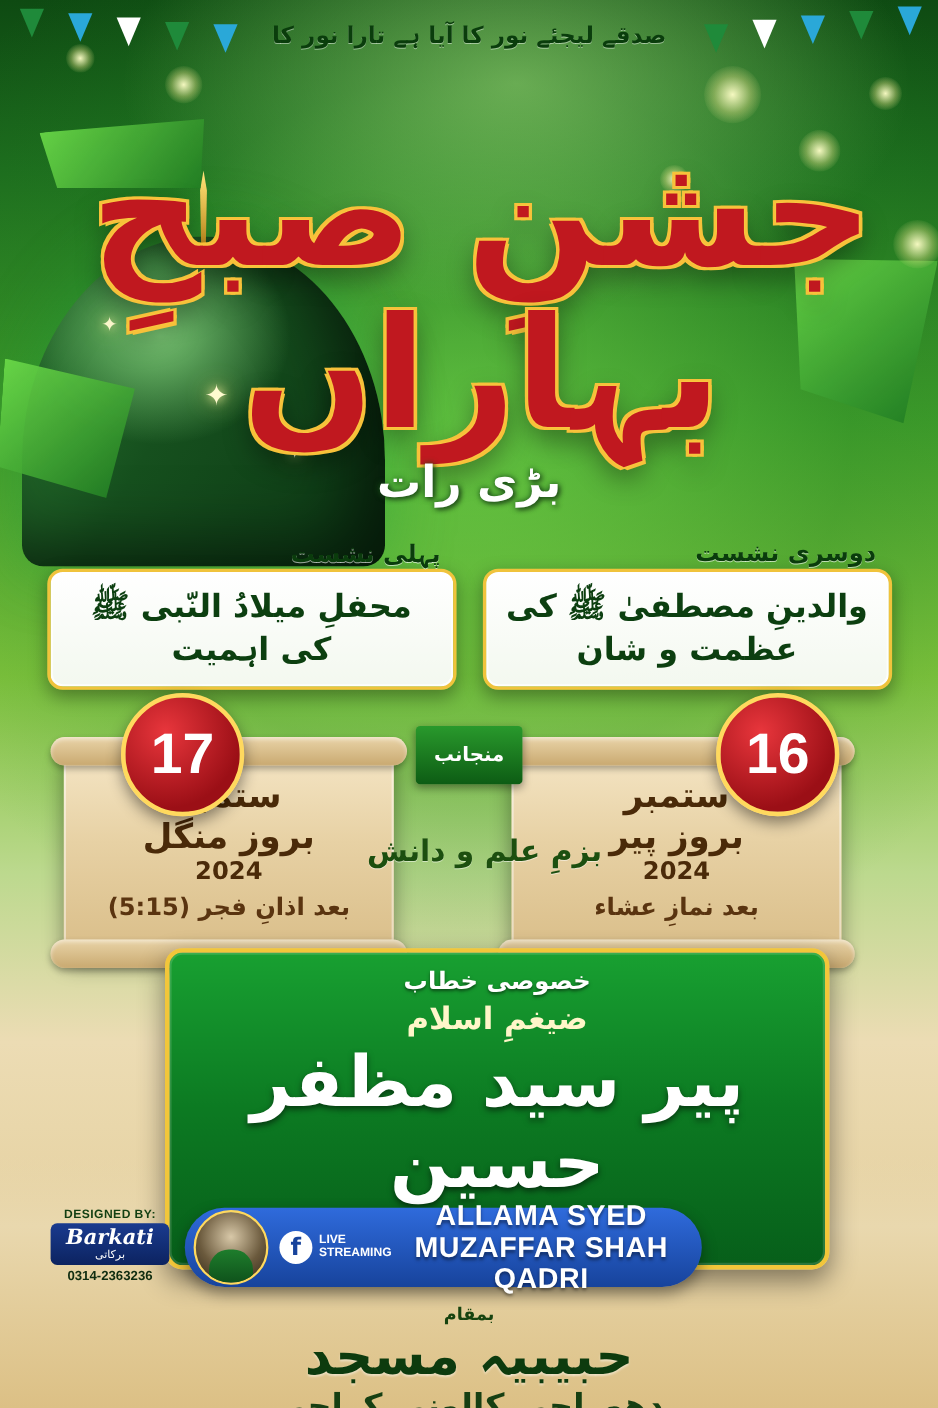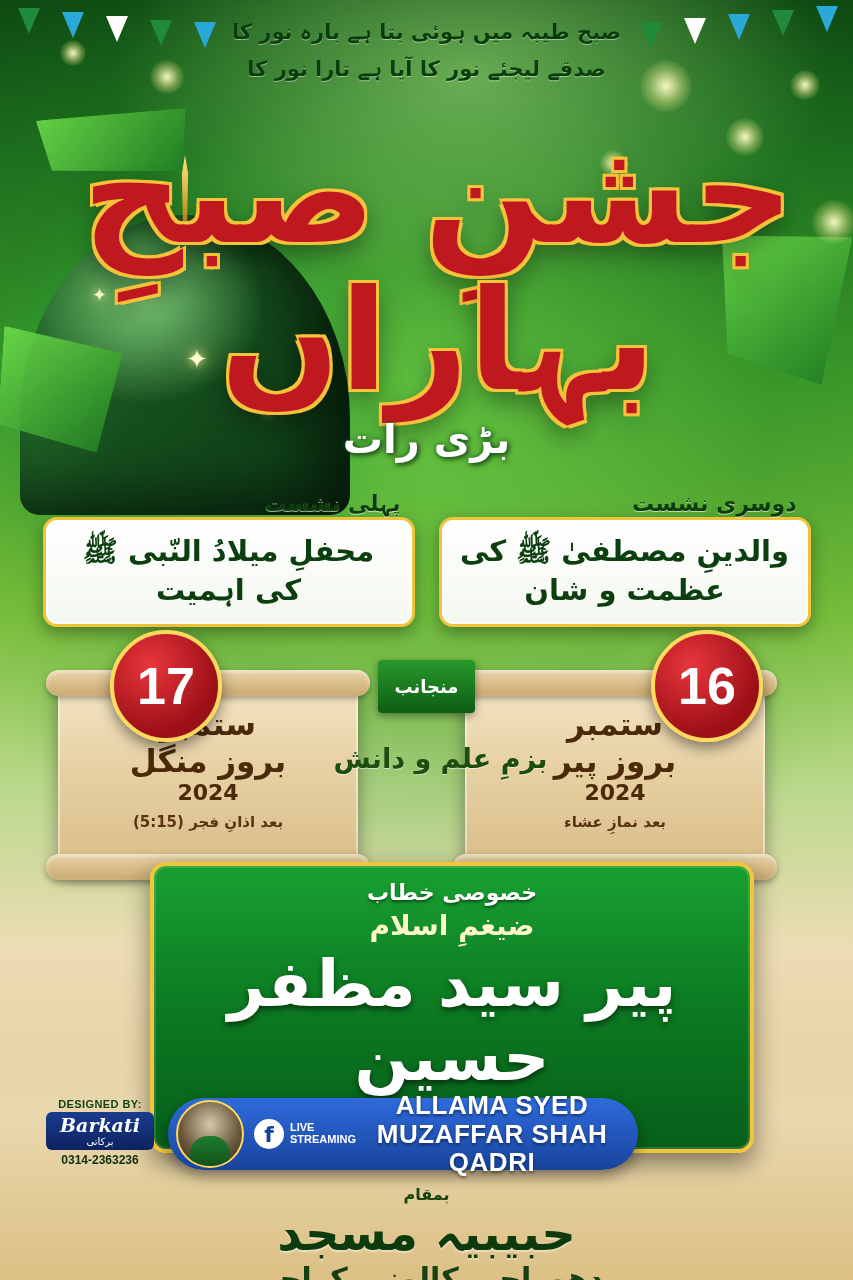--- a/index.html
+++ b/index.html
@@ -230,21 +230,21 @@
     font-size: 31px;
     font-weight: bold;
     line-height: 1.2;
   }
   .scroll-year {
     font-size: 22px;
     font-weight: bold;
   }
   .scroll-note {
     margin-top: 8px;
-    font-size: 15px;
+    font-size: 22px;
     font-weight: bold;
     color: #5a3410;
   }
   .date-badge {
     position: absolute;
     top: -10px;
     width: 104px;
     height: 104px;
     border-radius: 50%;
     background: radial-gradient(circle at 35% 30%, #e8363c, #9b0f16 70%);
@@ -274,21 +274,21 @@
     background: linear-gradient(180deg, #29992c, #0d5c14);
     color: #fff;
     font-family: "DejaVu Sans", sans-serif;
     font-size: 18px;
     font-weight: bold;
     padding: 16px 16px;
     border-radius: 4px;
     box-shadow: 0 3px 8px rgba(0,0,0,0.4);
   }
   .ribbon-text {
-    margin-top: 26px;
+    margin-top: 42px;
     font-family: "DejaVu Sans", sans-serif;
     font-size: 27px;
     font-weight: bold;
     color: #1c4f0f;
     line-height: 1.5;
     text-shadow: 0 1px 0 rgba(255,255,255,0.5);
     padding-left: 28px;
   }
 
   
@@ -512,21 +512,20 @@
   <div class="bokeh" style="left:60px;  top:40px;  width:26px; height:26px;"></div>
   <div class="bokeh" style="left:812px; top:200px; width:44px; height:44px;"></div>
 
   <div class="sparkle" style="left:186px; top:346px; font-size:26px;">✦</div>
   <div class="sparkle" style="left:92px;  top:286px;">✦</div>
   <div class="sparkle" style="left:262px; top:404px; font-size:14px;">✦</div>
 
   <div class="bottom-sand"></div>
 
   <div class="couplet">
-    <div>صبح طیبہ میں ہوئی بتا ہے بارہ نور کا</div>
     <div>صدقے لیجئے نور کا آیا ہے تارا نور کا</div>
   </div>
 
   <div class="title-wrap">
     <div class="title-main">جشنِ صبحِ بہاراں</div>
     <div class="title-sub">بڑی رات</div>
   </div>
 
   <div class="sessions">
     <div class="session">

